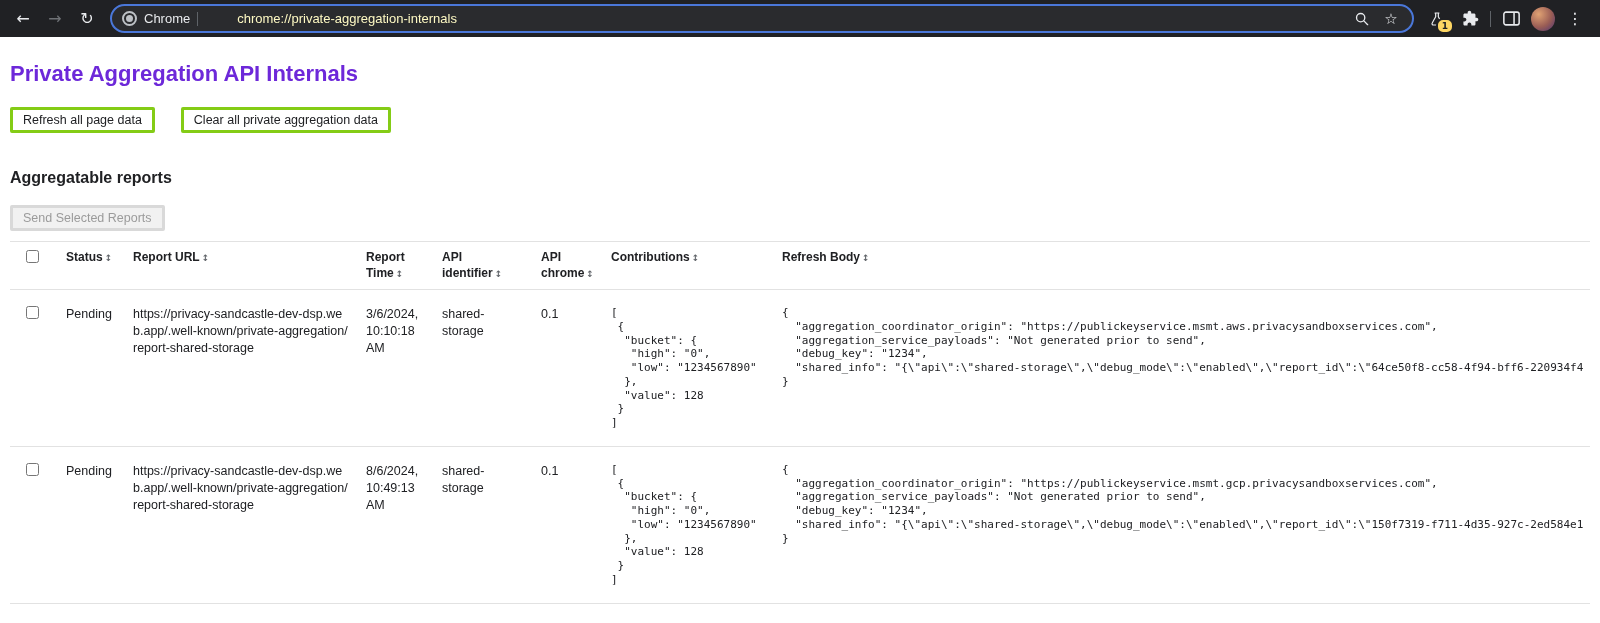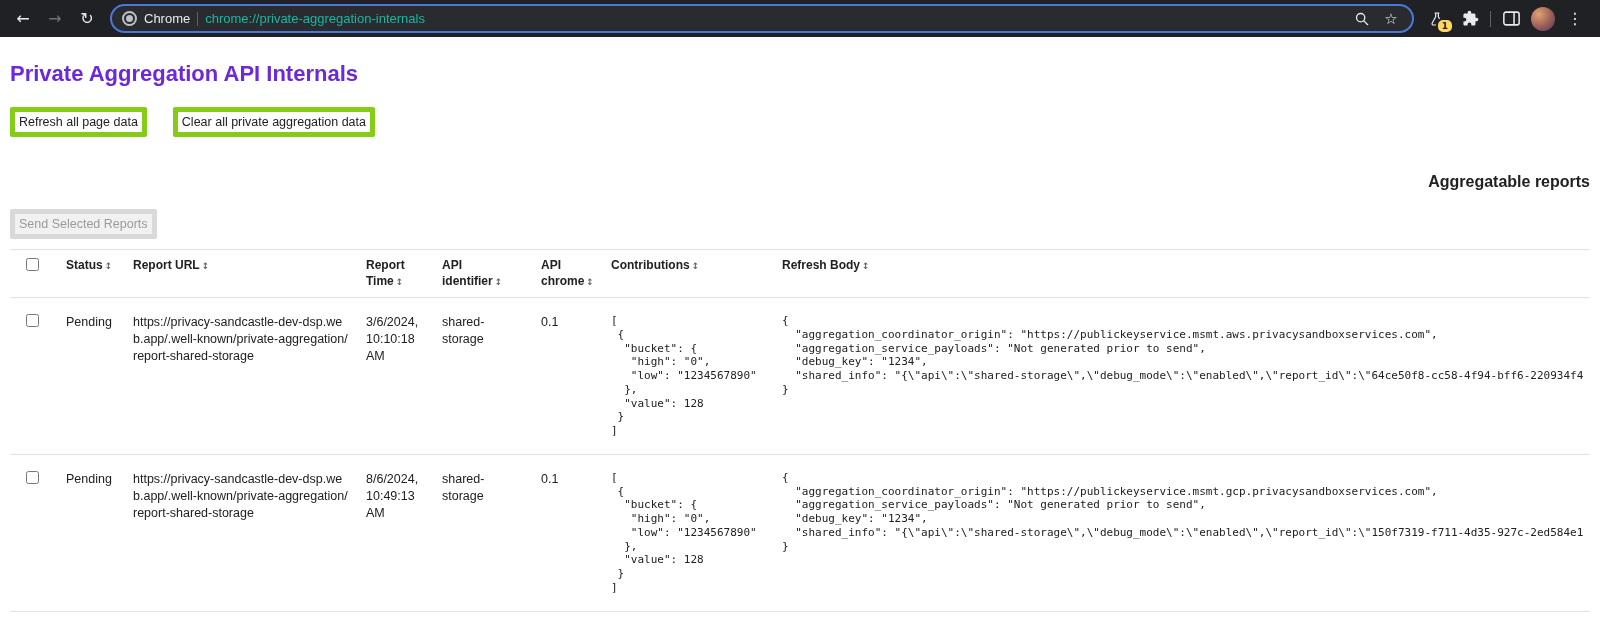--- a/index.html
+++ b/index.html
@@ -36,22 +36,22 @@
     width: 15px; height: 15px; border-radius: 50%;
     border: 2px solid #bdc1c6; position: relative; flex: 0 0 auto;
   }
   .chrome-logo::after {
     content: ''; position: absolute; inset: 2px;
     border-radius: 50%; background: #bdc1c6;
   }
   .chip-label { color: #e8eaed; font-size: 13px; flex: 0 0 auto; }
   .chip-sep { width: 1px; height: 14px; background: #5f6368; flex: 0 0 auto; }
   .url-text {
-    color: #14b8a6; font-size: 13px; white-space: nowrap;
-    overflow: hidden; text-overflow: ellipsis;
+    color: #fef9c3; font-size: 13px; white-space: nowrap;
+    overflow: hidden; text-overflow: ellipsis; margin-left: 32px;
   }
   .ob-spacer { flex: 1; }
   .ob-icon {
     width: 22px; height: 22px; flex: 0 0 auto;
     display: flex; align-items: center; justify-content: center;
     color: #e8eaed; font-size: 15px; cursor: pointer;
     font-family: "DejaVu Sans", sans-serif;
   }
   .toolbar-right {
     display: flex; align-items: center; gap: 7px; flex: 0 0 auto; padding-right: 4px;
@@ -76,27 +76,27 @@
 
   
   .page { padding: 0 10px; }
   h1 {
     margin: 24px 0 20px; font-size: 22px; font-weight: 700; color: #6d28d9;
   }
   .actions { display: flex; gap: 26px; margin-bottom: 36px; }
   .btn {
     font-family: "Liberation Sans", sans-serif;
     font-size: 12.5px; color: #202124;
-    background: #fff; border: 5px solid #84cc16; border-radius: 2px;
-    padding: 3px 4px; cursor: pointer;
+    background: #fff; border: 3px solid #84cc16; border-radius: 2px;
+    padding: 3px 10px; cursor: pointer;
   }
   .btn:disabled {
     background: #f1f1f1; border-color: #d9d9d9; color: #9b9b9b; cursor: default;
   }
-  h2 { margin: 0 0 14px; font-size: 16px; font-weight: 700; text-align: right; }
+  h2 { margin: 0 0 14px; font-size: 16px; font-weight: 700; }
   .send-bar { padding: 4px 0 8px; text-decoration: underline; }
 
   
   table.reports {
     width: 100%; border-collapse: collapse; table-layout: fixed; margin-top: 2px;
   }
   thead th {
     text-align: left; vertical-align: top;
     font-size: 12px; font-weight: 700; line-height: 1.3;
     padding: 8px 16px 8px 0;

